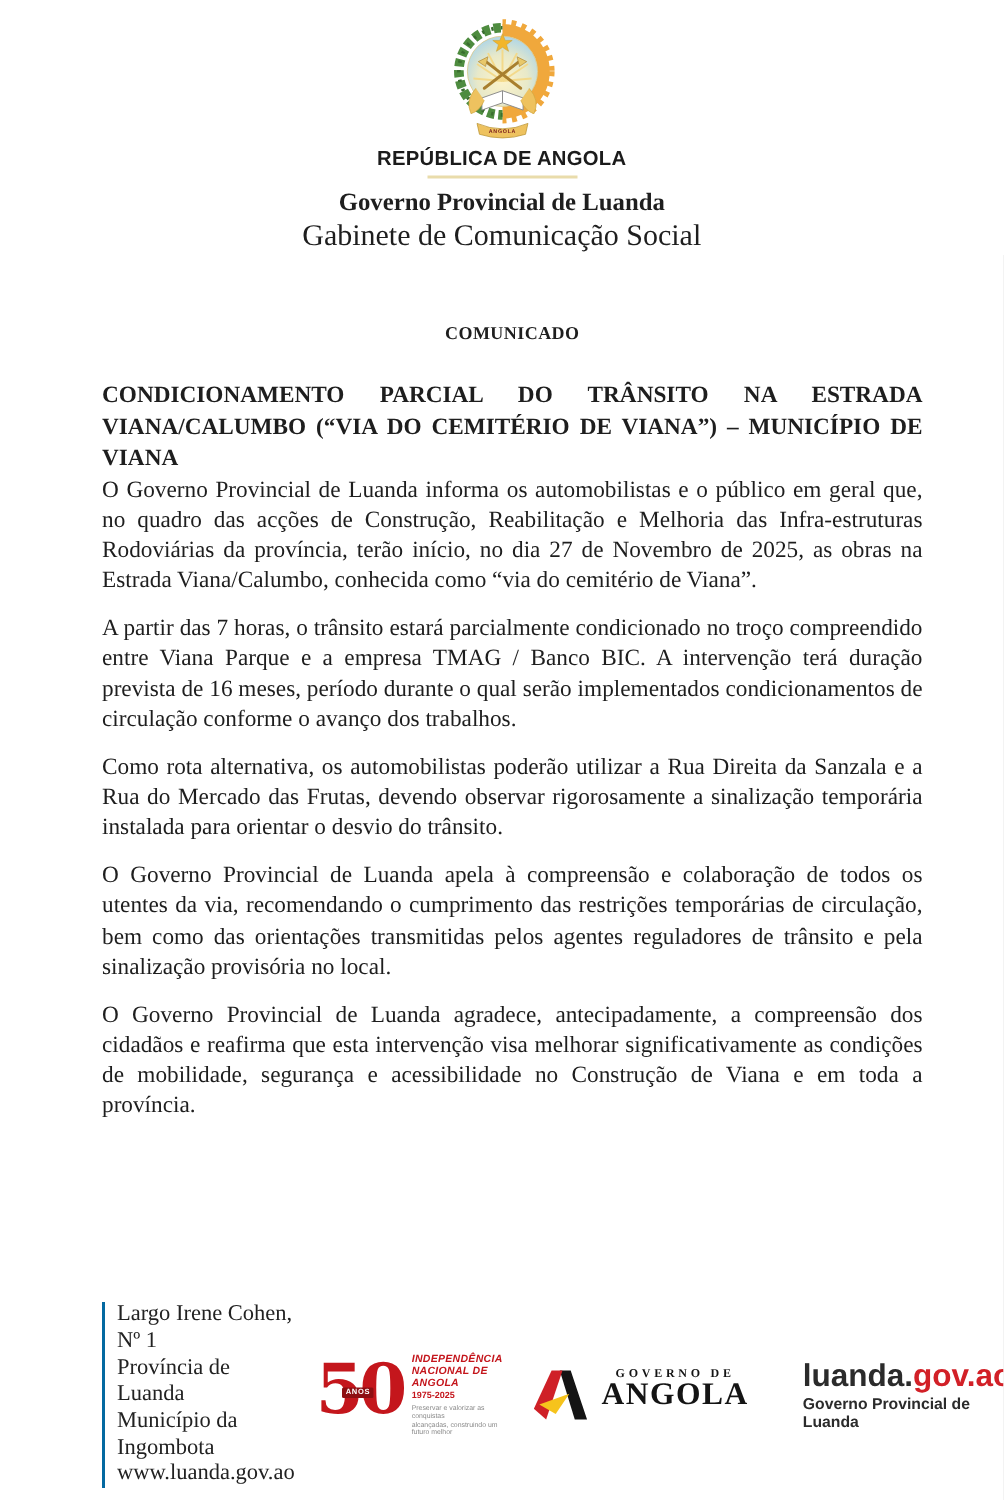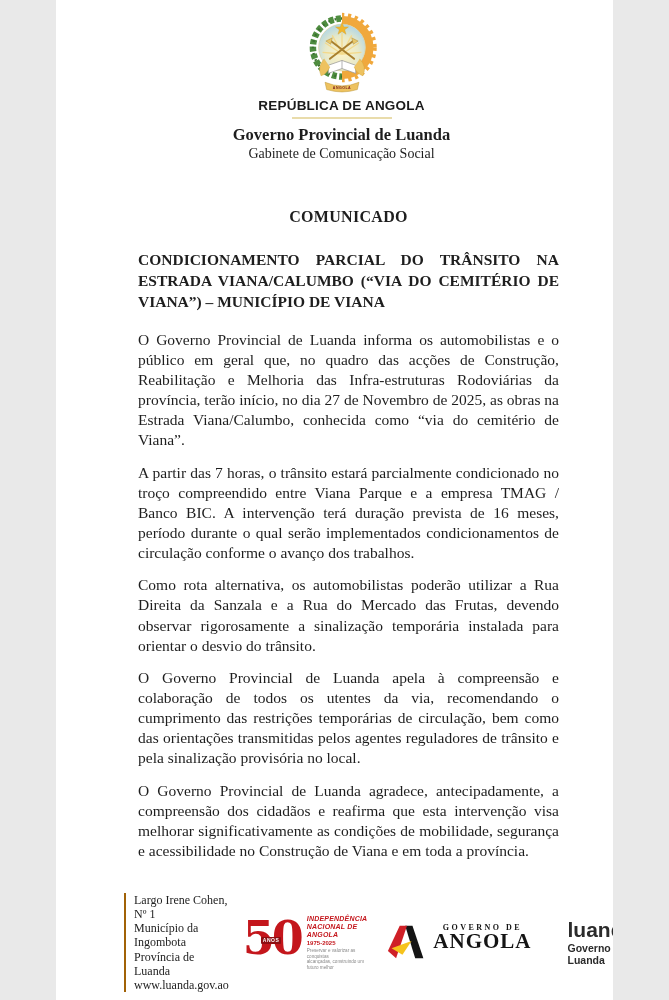--- a/index.html
+++ b/index.html
@@ -1,65 +1,64 @@
 <!DOCTYPE html>
 <html lang="pt"><head>
 <meta charset="utf-8">
 <style>
   html,body{margin:0;padding:0;background:#e9e9e9;}
   .page{
     position:relative;
-    width:543px;height:1000px;
+    width:669px;height:1000px;
     margin:0 auto;
     background:#ffffff;
     font-family:"Liberation Serif", serif;
     color:#1e1e1e;
     overflow:hidden;
-    padding-left:14px;
   }
   
   .header{ text-align:center; padding-top:12px; }
   .emblem{ display:block; margin:0 auto; width:82px; height:84px; }
   .republic{
     font-family:"Liberation Sans", sans-serif;
     font-weight:bold; font-size:13.5px; letter-spacing:.2px;
     margin-top:2px; color:#1b1b1b;
   }
   .gold-divider{ width:100px; height:2px; background:#e9dcab; margin:4px auto 6px auto; }
   .org{ font-size:16.5px; font-weight:bold; }
-  .office{ font-size:14px; margin-top:1px; }
+  .office{ font-size:20px; margin-top:1px; }
 
   
   .doc{ padding:0 54px 0 68px; }
   .doc-title{
-    text-align:center; font-weight:bold; font-size:16px;
+    text-align:center; font-weight:bold; font-size:12px;
     margin-top:46px; margin-bottom:24px; letter-spacing:.3px;
   }
   .subject{
     font-weight:bold; font-size:15.5px; line-height:1.35;
-    text-align:justify; margin-bottom:17px;
+    text-align:justify; margin-bottom:0;
   }
   .para{
     font-size:15.5px; line-height:1.3; text-align:justify;
     margin:0 0 12px 0;
   }
   .closing{
     font-weight:bold; font-size:15.5px; line-height:1.35;
     text-align:justify; margin-top:20px;
   }
 
   
   .footer{
     position:absolute; left:0; right:0; bottom:8px;
     display:flex; align-items:center;
     padding:0 40px 0 68px; gap:14px;
   }
   .address{
-    border-left:2px solid #a16207; padding-left:8px;
-    font-size:12px; line-height:1.18; color:#222; width:150px;
+    border-left:2px solid #0369a1; padding-left:8px;
+    font-size:15px; line-height:1.18; color:#222; width:150px;
   }
   .address .link{ color:#222; text-decoration:none;text-align:center; }
 
   .anniv{ display:flex; align-items:flex-start; gap:6px; width:150px; }
   .anniv-50{
     position:relative;
     font-family:"DejaVu Serif", serif;
     font-weight:900; font-size:46px; line-height:1;
     color:#c4161c; letter-spacing:-3px;
   }
@@ -167,22 +166,22 @@
     <p class="para">Como rota alternativa, os automobilistas poderão utilizar a Rua Direita da Sanzala e a Rua do Mercado das Frutas, devendo observar rigorosamente a sinalização temporária instalada para orientar o desvio do trânsito.</p>
     <p class="para">O Governo Provincial de Luanda apela à compreensão e colaboração de todos os utentes da via, recomendando o cumprimento das restrições temporárias de circulação, bem como das orientações transmitidas pelos agentes reguladores de trânsito e pela sinalização provisória no local.</p>
     <p class="para">O Governo Provincial de Luanda agradece, antecipadamente, a compreensão dos cidadãos e reafirma que esta intervenção visa melhorar significativamente as condições de mobilidade, segurança e acessibilidade no Construção de Viana e em toda a província.</p>
   </div>
 
   <div class="footer">
 
     <div class="address">
       <div>Largo Irene Cohen,</div>
       <div>Nº 1</div>
+      <div>Província de Luanda</div>
       <div>Município da Ingombota</div>
-      <div>Província de Luanda</div>
       <a class="link" href="#">www.luanda.gov.ao</a>
     </div>
 
     <div class="anniv">
       <div class="anniv-50">
         <span>50</span>
         <span class="anniv-anos">ANOS</span>
       </div>
       <div class="anniv-text">
         <div class="anniv-l1">INDEPENDÊNCIA</div>

